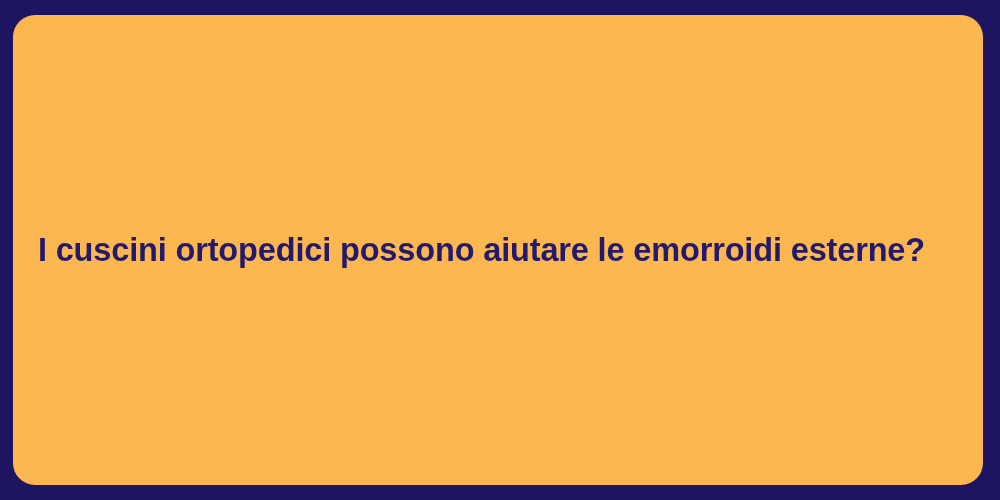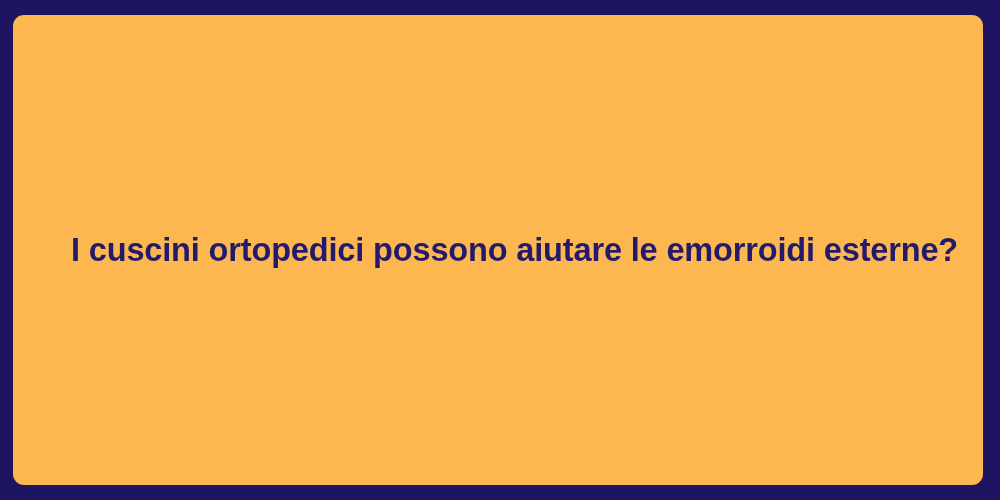--- a/index.html
+++ b/index.html
@@ -25,24 +25,24 @@
     background: #1d1560;
     padding: 15px 17px 15px 13px;
   }
 
   
   .card-panel {
     box-sizing: border-box;
     width: 100%;
     height: 100%;
     background: #fdb751;
-    border-radius: 11px;
+    border-radius: 22px;
     display: flex;
     align-items: center;
-    justify-content: flex-start;
+    justify-content: flex-end;
     padding: 0 58px;
   }
 
   .headline {
     margin: 0;
     color: #231a6b;
     font-family: "Liberation Sans", sans-serif;
     font-size: 32.5px;
     font-weight: 700;
     line-height: 1.25;

